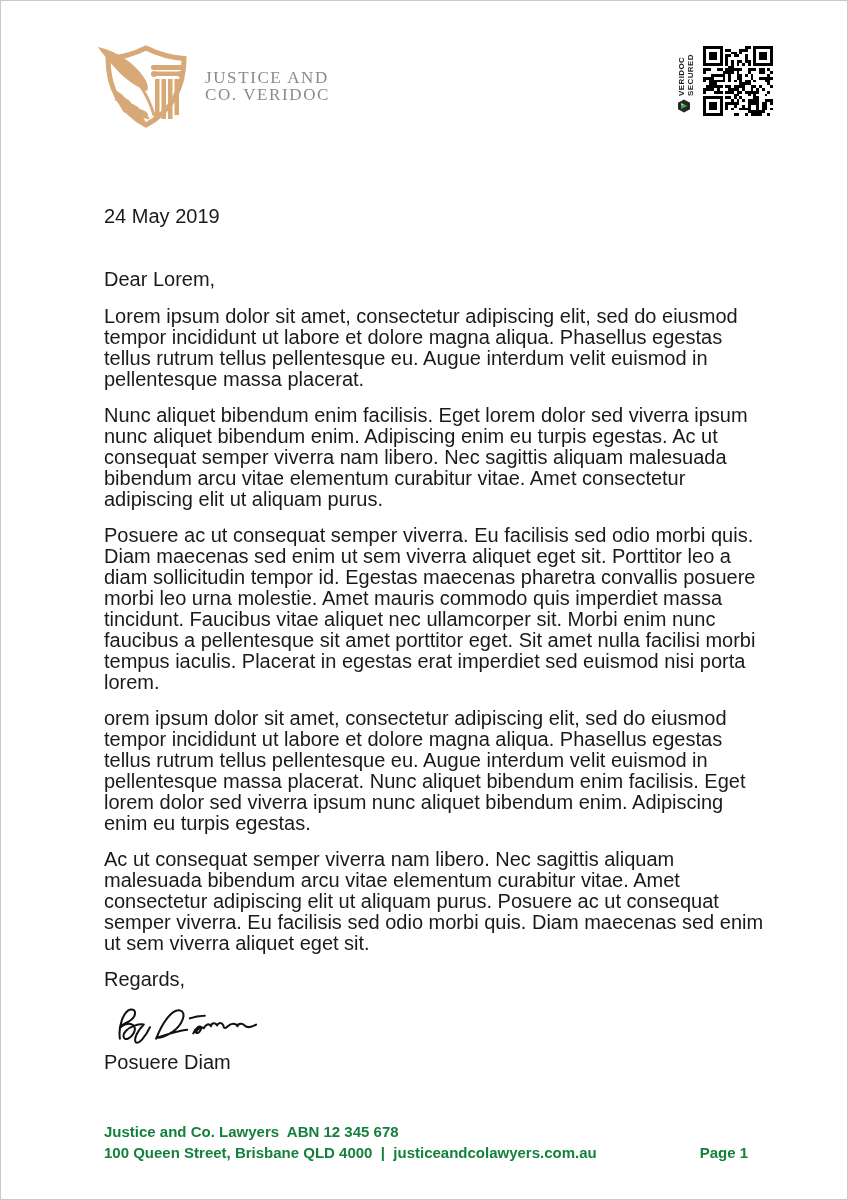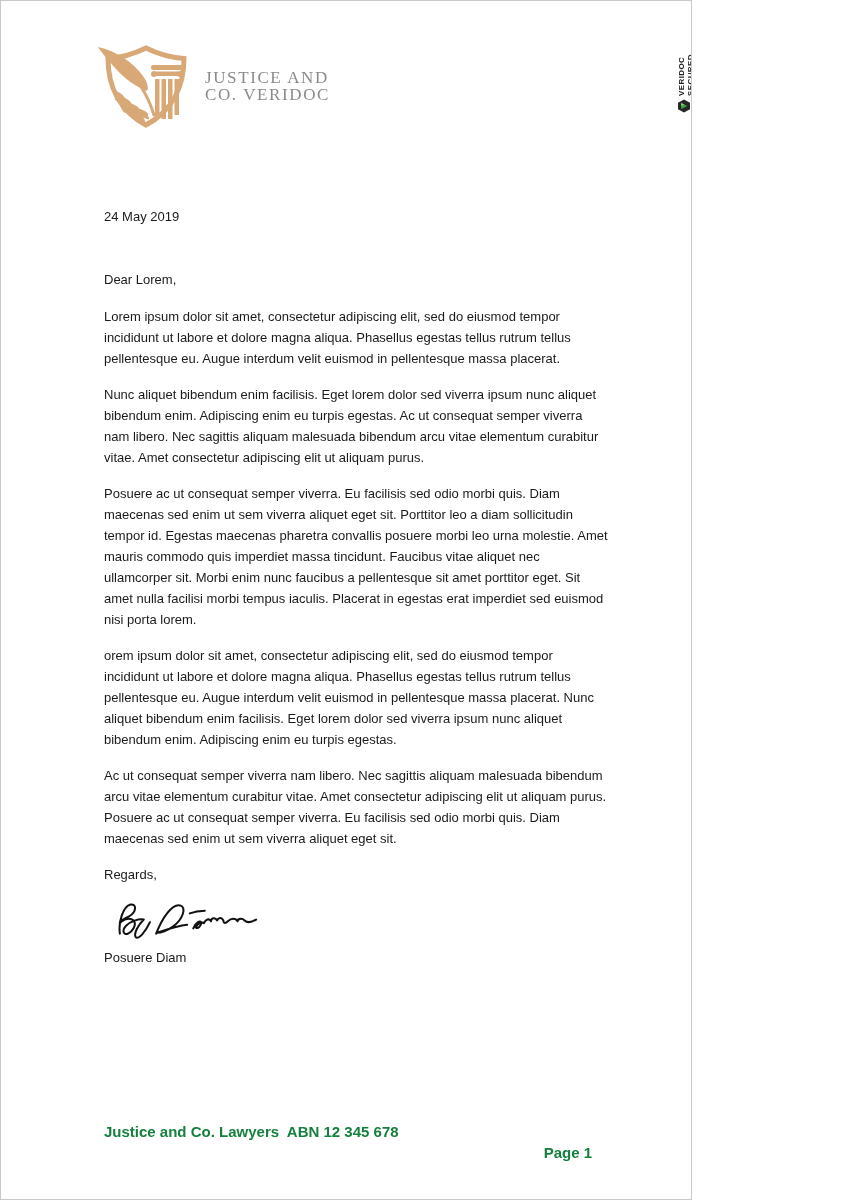--- a/index.html
+++ b/index.html
@@ -1,21 +1,21 @@
 <!DOCTYPE html>
 <html><head>
 <meta charset="utf-8">
 <style>
   * { margin: 0; padding: 0; box-sizing: border-box; }
   html,body { background: #ffffff; }
   body { font-family: "Liberation Sans", sans-serif; }
 
   .page {
     position: relative;
-    width: 692px;
+    width: 848px;
     height: 1200px;
     background: #ffffff;
     border: 1px solid #c9c9c9;
     overflow: hidden;
   }
 
   
   .logo-svg {
     position: absolute;
     left: 94px;
@@ -68,21 +68,21 @@
     height: 70px;
   }
 
   
   .content {
     position: absolute;
     left: 103px;
     right: 83px;
     top: 205px;
     color: #1a1a1a;
-    font-size: 13px;
+    font-size: 20px;
     line-height: 21px;
   }
   .date { margin-bottom: 42px; }
   .salutation { margin-bottom: 16px; }
   .para { margin-bottom: 15px; }
   .closing { margin-top: 7px; margin-bottom: 8px; }
   .signature-svg { display: block; width: 168px; height: 46px; margin-bottom: 8px; }
   .sig-line { display: block; }
 
   
@@ -489,16 +489,17 @@
         <path d="M86,23 C91,21 97,20 103,20"></path>
         <path d="M90,40 C93,33 98,30 99,34 C99,37 95,41 93,39 C94,35 99,32 102,34 C104,30 108,28 110,32 C110,28 115,27 117,31 C118,28 122,27 124,31 C124,34 126,35 129,32 C133,28 138,28 140,32 C140,29 145,28 148,31 C151,34 156,33 161,30"></path>
       </g>
     </svg>
 
     <span class="sig-line">Posuere Diam</span>
   </div>
 
   <div class="footer">
     <div class="footer-line">Justice and Co. Lawyers  ABN 12 345 678</div>
+    <div class="footer-line">100 Queen Street, Brisbane QLD 4000  |  justiceandcolawyers.com.au</div>
     <div class="page-number">Page 1</div>
   </div>
 
 </div>
 
 </body></html>

